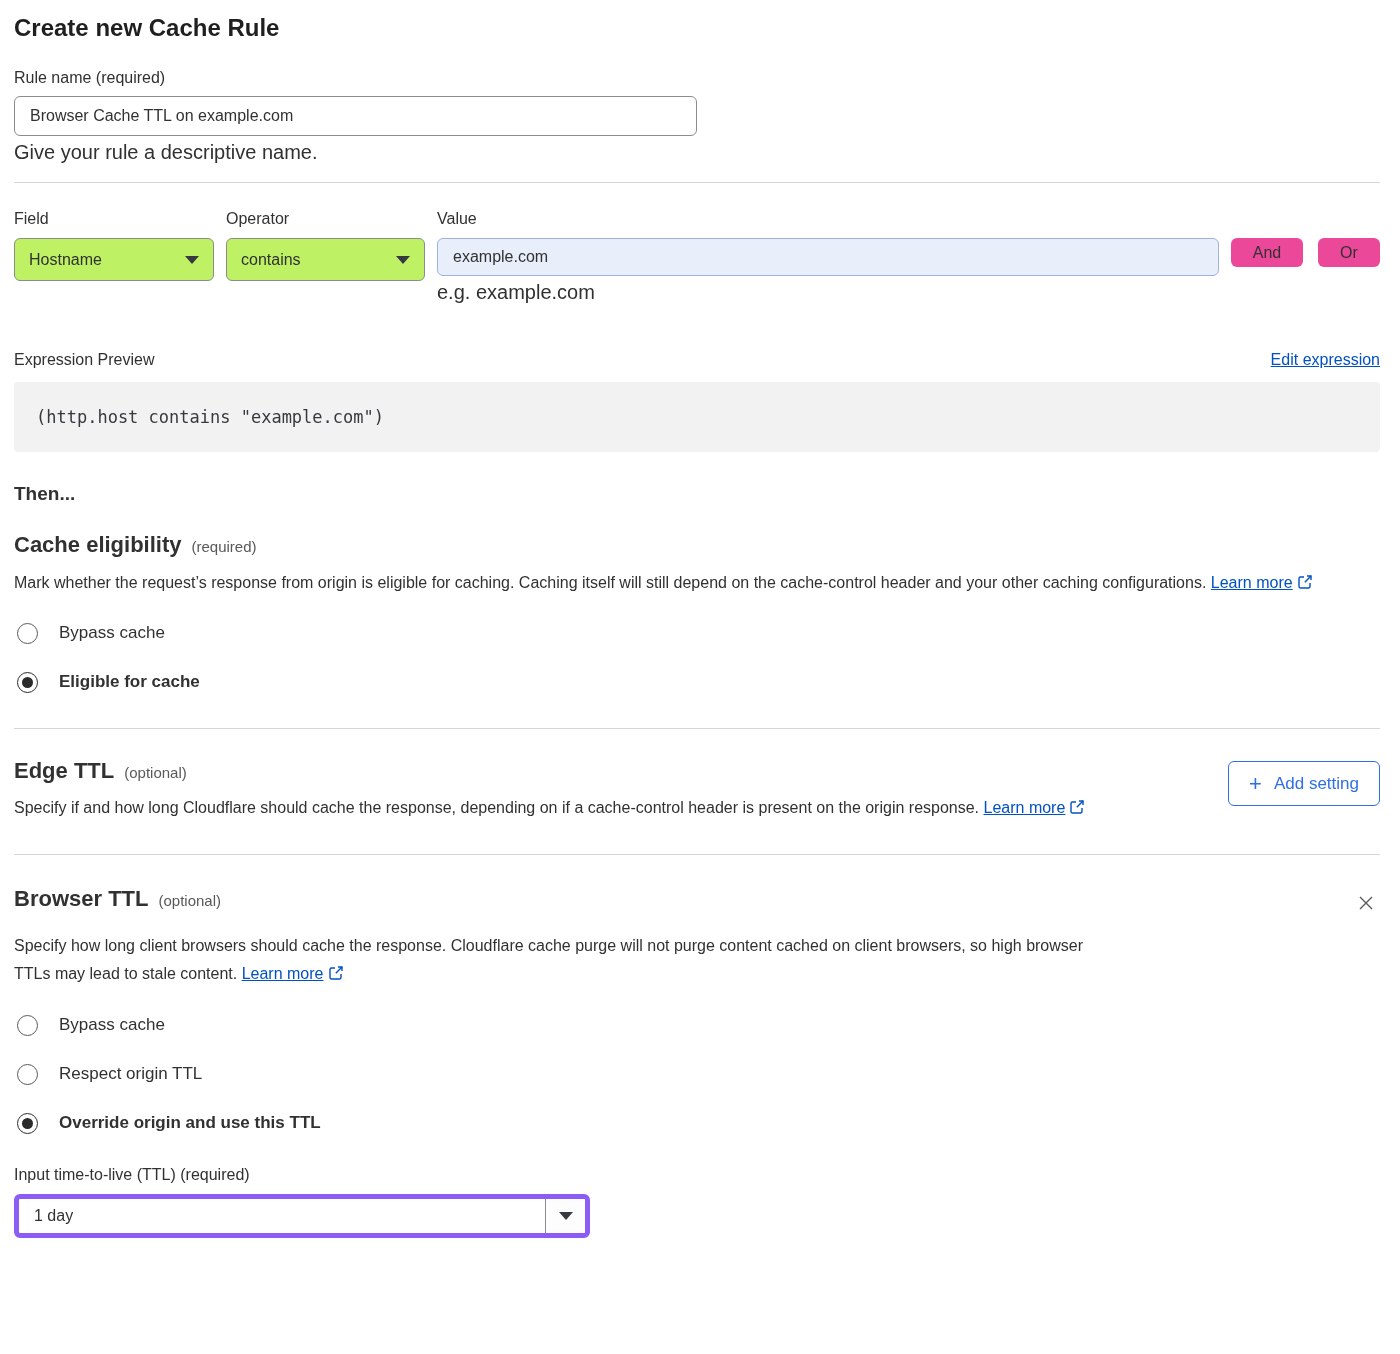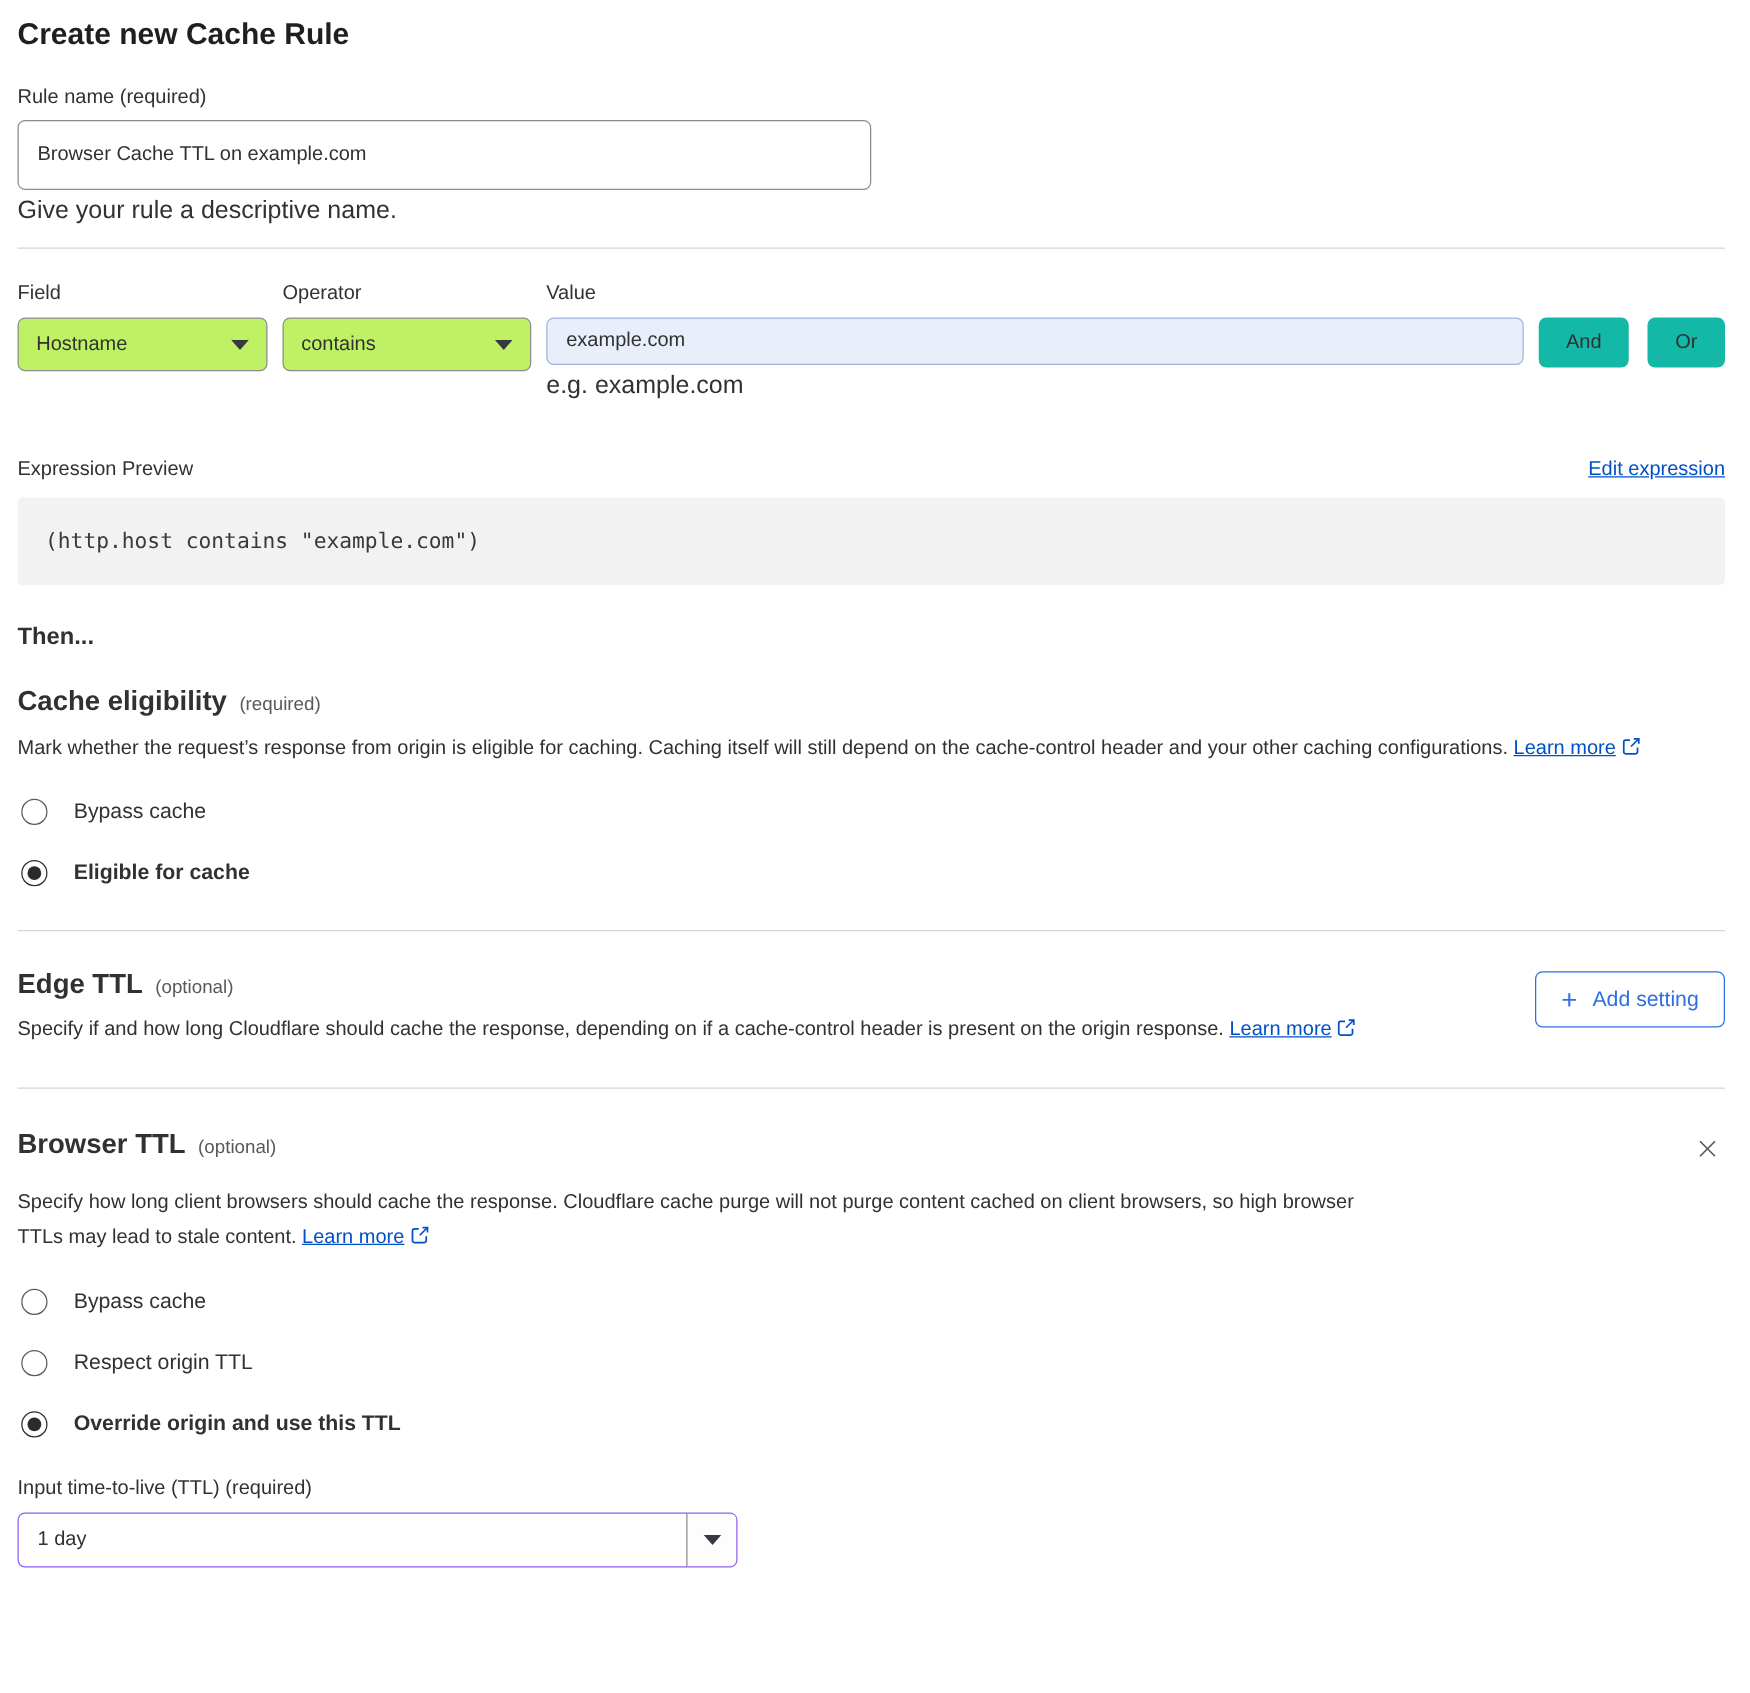--- a/index.html
+++ b/index.html
@@ -9,21 +9,21 @@
     font-family: "Liberation Sans", "DejaVu Sans", sans-serif;
     font-size: 16px;
     color: #313131;
   }
   .container { padding: 14px 20px 17px 14px; }
 
   h1.page-title { font-size: 24px; font-weight: bold; color: #1f1f1f; line-height: 28px; }
 
   .field-label { display: block; margin-top: 26px; font-size: 16px; line-height: 19px; }
   .text-input {
-    display: block; margin-top: 9px; width: 683px; height: 56px;
+    display: block; margin-top: 9px; width: 683px; height: 40px;
     border: 1px solid #8c8c8c; border-radius: 6px; background: #fff;
     padding: 0 15px; font-size: 16px; color: #313131;
     font-family: "Liberation Sans", sans-serif; outline: none;
   }
   .helper { margin-top: 7px; font-size: 20px; line-height: 19px; color: #313131; }
 
   hr.divider { border: none; border-top: 1px solid #d5d5d5; margin-top: 20px; }
   hr.divider.mt34 { margin-top: 34px; }
   hr.divider.mt30 { margin-top: 30px; }
 
@@ -46,21 +46,21 @@
     border-top: 8px solid #36393f;
   }
   .value-input {
     margin-top: 10px; width: 100%; height: 38px;
     border: 1px solid #9fb1dd; border-radius: 6px; background: #e9eefb;
     padding: 0 15px; font-size: 16px; color: #313131;
     font-family: "Liberation Sans", sans-serif; outline: none; display: block;
   }
   .andor-wrap { padding-top: 29px; display: flex; }
   .btn-gray {
-    height: 40px; border: none; border-radius: 6px; background: #14b8a6;
+    height: 29px; border: none; border-radius: 6px; background: #ec4899;
     color: #313131; font-size: 16px; font-family: "Liberation Sans", sans-serif;
     cursor: pointer; display: inline-flex; align-items: center; justify-content: center;
   }
   .btn-and { width: 72px; margin-right: 15px; }
   .btn-or { width: 62px; }
 
   .expr-row { display: flex; justify-content: space-between; align-items: baseline; margin-top: 48px; }
   .expr-label { font-size: 16px; line-height: 19px; }
   a.link { color: #0051c3; text-decoration: underline; cursor: pointer; text-align: right; }
   .code-block {
@@ -101,21 +101,21 @@
     border-radius: 6px; color: #2f6fe4; font-size: 17px;
     font-family: "Liberation Sans", sans-serif; cursor: pointer;
     display: inline-flex; align-items: center; margin-top: 2px;
   }
   .plus-glyph { font-size: 22px; font-weight: normal; margin-right: 12px; line-height: 1; }
 
   .close-btn { background: none; border: none; cursor: pointer; padding: 4px; margin-top: 2px; }
 
   .ttl-label { display: block; margin-top: 30px; font-size: 16px; line-height: 19px; }
   .ttl-select {
-    margin-top: 10px; width: 576px; height: 44px; border: 1px solid #8b5cf6;
+    margin-top: 10px; width: 576px; height: 44px; border: 5px solid #8b5cf6;
     border-radius: 6px; background: #fff; display: flex; align-items: stretch;
     overflow: hidden; cursor: pointer; gap: 11px;
   }
   .ttl-select .ttl-value { flex: 1; display: flex; align-items: center; padding: 0 15px; font-size: 16px; }
   .ttl-select .ttl-arrow {
     width: 40px; border-left: 1px solid #8c8c8c; background: #fdfdfd;
     display: flex; align-items: center; justify-content: center;
   }
 </style>
 </head>

